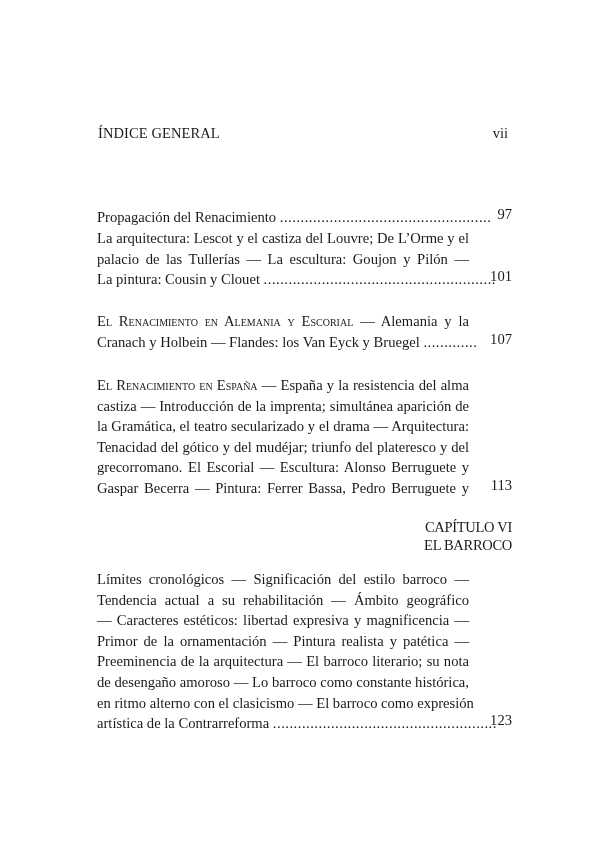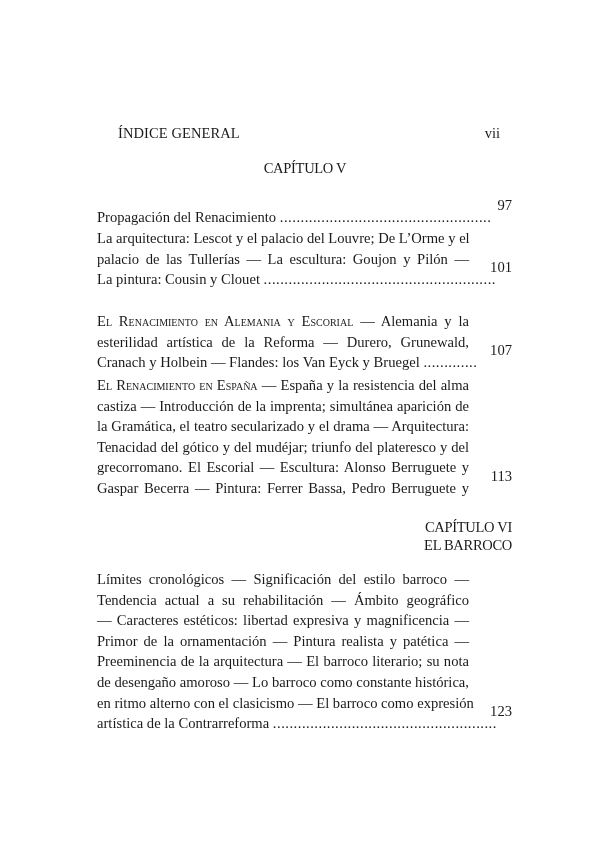--- a/index.html
+++ b/index.html
@@ -22,25 +22,24 @@
       width: 414px;
       height: 20px;
       font-size: 14.5px;
       line-height: 20px;
     }
     .page-header .title {
       position: absolute;
       left: 0;
       top: 0;
       letter-spacing: 0.1px;
-      margin-left: 20px;
     }
     .page-header .folio {
       position: absolute;
-      right: 12px;
+      right: 4px;
       top: 0;
     }
     .chapter-heading {
       position: absolute;
       left: 98px;
       width: 414px;
       text-align: center;
       font-size: 14.5px;
       line-height: 18px;
     }
@@ -64,60 +63,58 @@
       white-space: nowrap;
       text-align-last: justify;
       text-align: justify;
     }
     .entry .text .line.last {
       text-align-last: left;
     }
     .entry .page {
       position: absolute;
       right: 0;
-      bottom: 12px;
+      bottom: 3px;
       line-height: 20.6px;
     }
     .sc {
       font-variant: small-caps;
     }
     .dots {
       letter-spacing: 0.5px;
     }
   </style>
 </head>
 <body>
 
 <div class="page-header">
   <span class="title">ÍNDICE GENERAL</span>
   <span class="folio">vii</span>
 </div>
 
 <div class="chapter-heading" style="top:159px;">
-  <div>CAPÍTULO V</div>
 </div>
 
 <div class="entry" style="top:207px;">
     <div class="text">
       <span class="line last"><span>Propagación del Renacimiento </span><span class="dots">...................................................</span></span>
     </div>
     <span class="page">97</span>
   </div>
 <div class="entry" style="top:228px;">
     <div class="text">
-      <span class="line"><span>La arquitectura: Lescot y el palacio del Louvre; De L’Orme y el</span></span>
+      <span class="line"><span>La arquitectura: Lescot y el castiza del Louvre; De L’Orme y el</span></span>
       <span class="line"><span>palacio de las Tullerías — La escultura: Goujon y Pilón —</span></span>
       <span class="line last"><span>La pintura: Cousin y Clouet </span><span class="dots">........................................................</span></span>
     </div>
     <span class="page">101</span>
   </div>
 <div class="entry" style="top:311px;">
     <div class="text">
       <span class="line"><span class="sc">El Renacimiento en Alemania y Escorial</span><span> — Alemania y la</span></span>
-      <span class="line"><span>esterilidad artística de la Reforma — Durero, Grunewald,</span></span>
       <span class="line last"><span>Cranach y Holbein — Flandes: los Van Eyck y Bruegel </span><span class="dots">.............</span></span>
     </div>
     <span class="page">107</span>
   </div>
 <div class="entry" style="top:375px;">
     <div class="text">
       <span class="line"><span class="sc">El Renacimiento en España</span><span> — España y la resistencia del alma</span></span>
       <span class="line"><span>castiza — Introducción de la imprenta; simultánea aparición de</span></span>
       <span class="line"><span>la Gramática, el teatro secularizado y el drama — Arquitectura:</span></span>
       <span class="line"><span>Tenacidad del gótico y del mudéjar; triunfo del plateresco y del</span></span>

